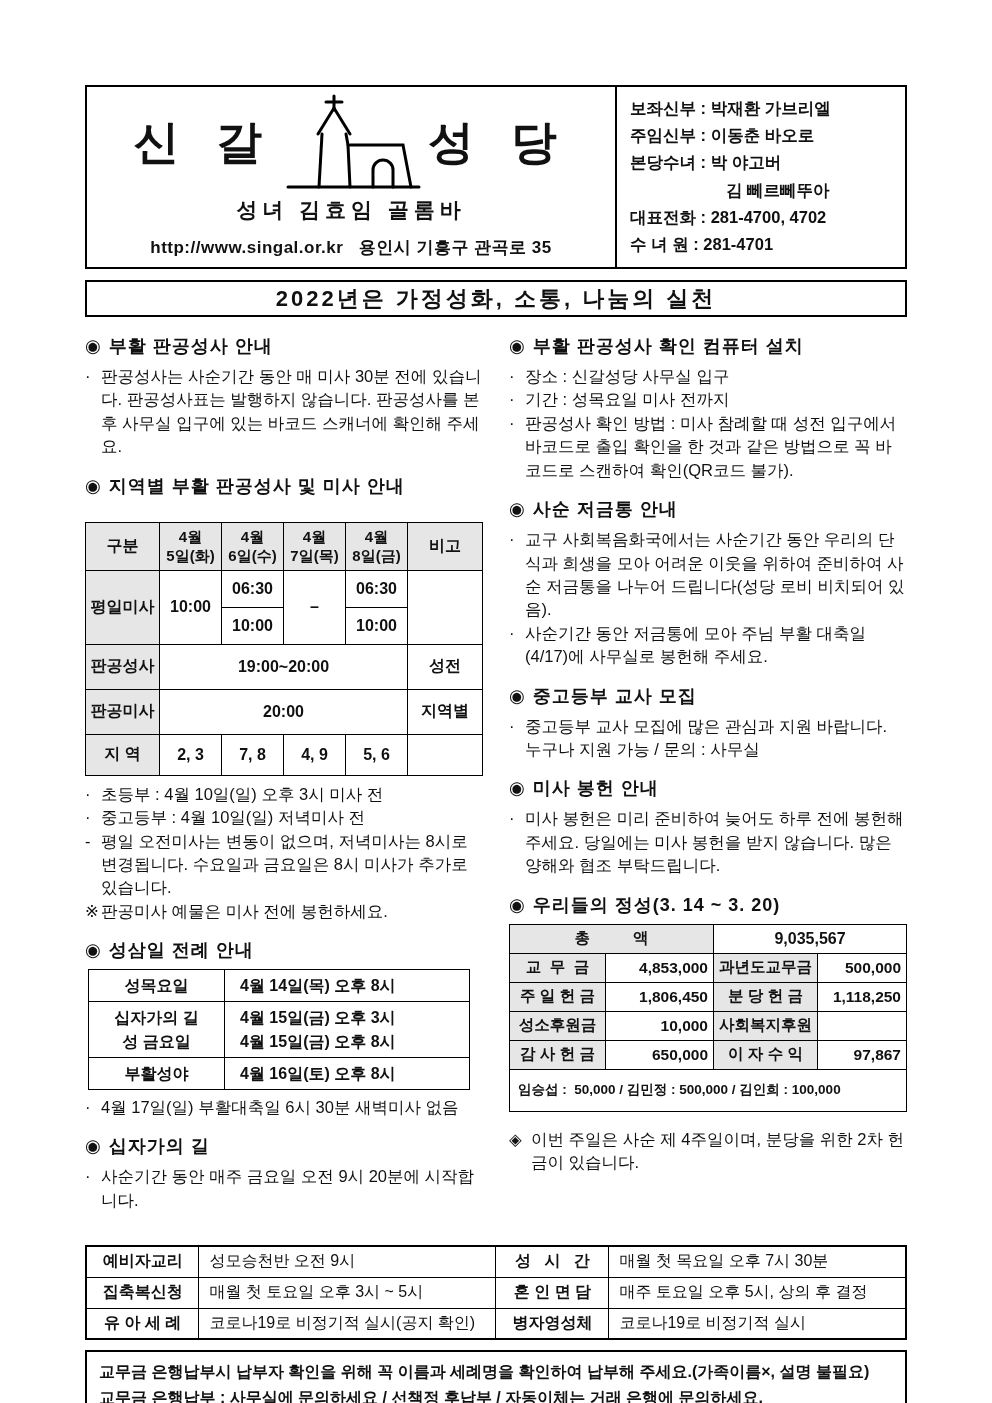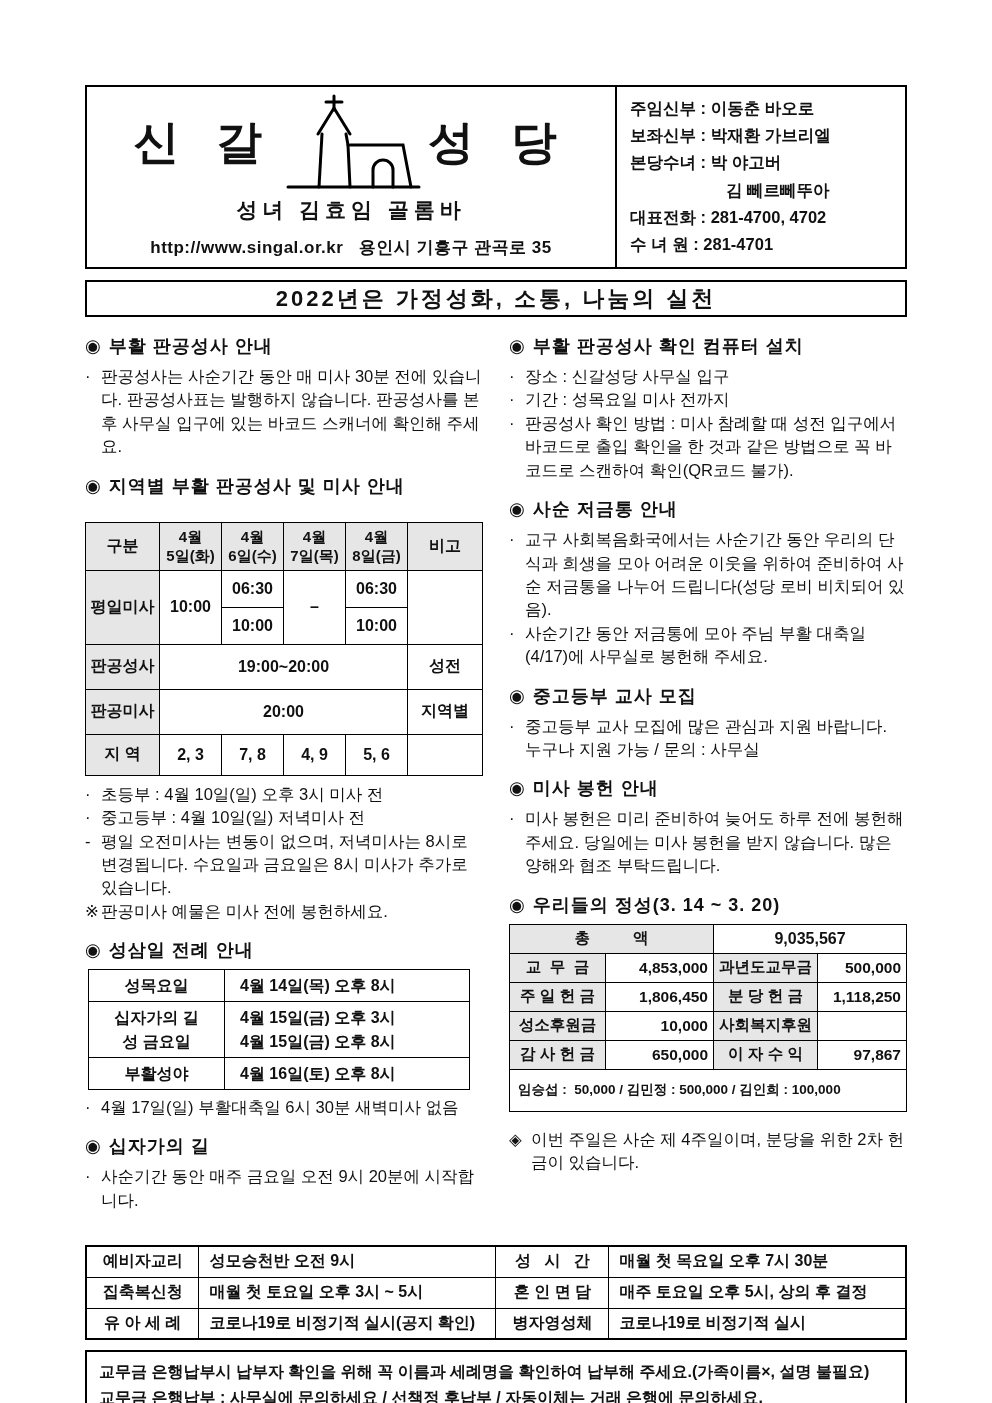--- a/index.html
+++ b/index.html
@@ -70,21 +70,21 @@
   .offer-table .total-val { text-align:center; font-size:16px; }
   .offer-table .donors { font-size:13.5px; font-weight:600; height:42px; vertical-align:middle; padding:4px 8px; white-space:pre; }
 
   .final-note { margin-top:16px; }
   .final-note .prefix { width:22px; }
 
   
   .info-table { width:100%; margin-top:18px; border:2.5px solid #000; }
   .info-table td { height:31px; font-size:16px; }
   .info-table .info-label { width:113px; text-align:center; font-weight:800; white-space:pre; }
-  .info-table .info-value { width:298px; padding-left:10px; font-weight:700; }
+  .info-table .info-value { width:298px; padding-left:10px; font-weight:400; }
 
   
   .footer-box { border:2.5px solid #000; margin-top:10px; padding:7px 12px 8px 12px; font-size:16px; font-weight:700; line-height:1.6; }
 </style>
 </head>
 <body>
 
 <div class="page">
 
   <div class="header-box">
@@ -108,22 +108,22 @@
         </span>
         <span class="church-name">성 당</span>
       </div>
       <div class="subtitle">성녀 김효임 골롬바</div>
       <div class="url-line">
         <span>http://www.singal.or.kr</span>
         <span>용인시 기흥구 관곡로 35</span>
       </div>
     </div>
     <div class="header-right">
+      <div class="contact-line">보좌신부 : 박재환 가브리엘</div>
       <div class="contact-line">주임신부 : 이동춘 바오로</div>
-      <div class="contact-line">보좌신부 : 박재환 가브리엘</div>
       <div class="contact-line">본당수녀 : 박 야고버</div>
       <div class="contact-line indent">김 뻬르뻬뚜아</div>
       <div class="contact-line">대표전화 : 281-4700, 4702</div>
       <div class="contact-line">수 녀 원 : 281-4701</div>
     </div>
   </div>
 
   <div class="banner">2022년은 가정성화, 소통, 나눔의 실천</div>
 
   <div class="columns">

